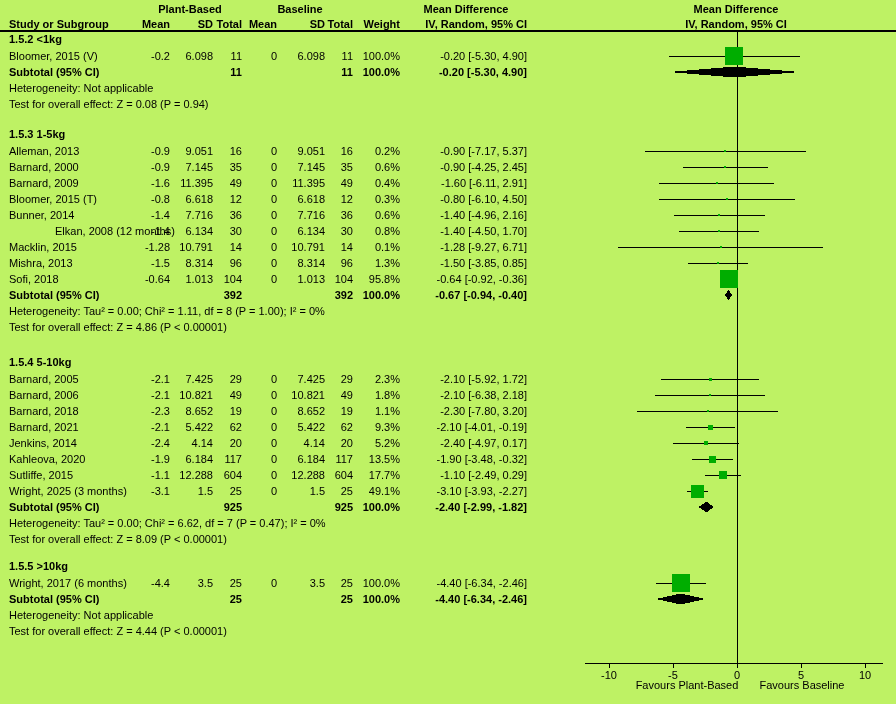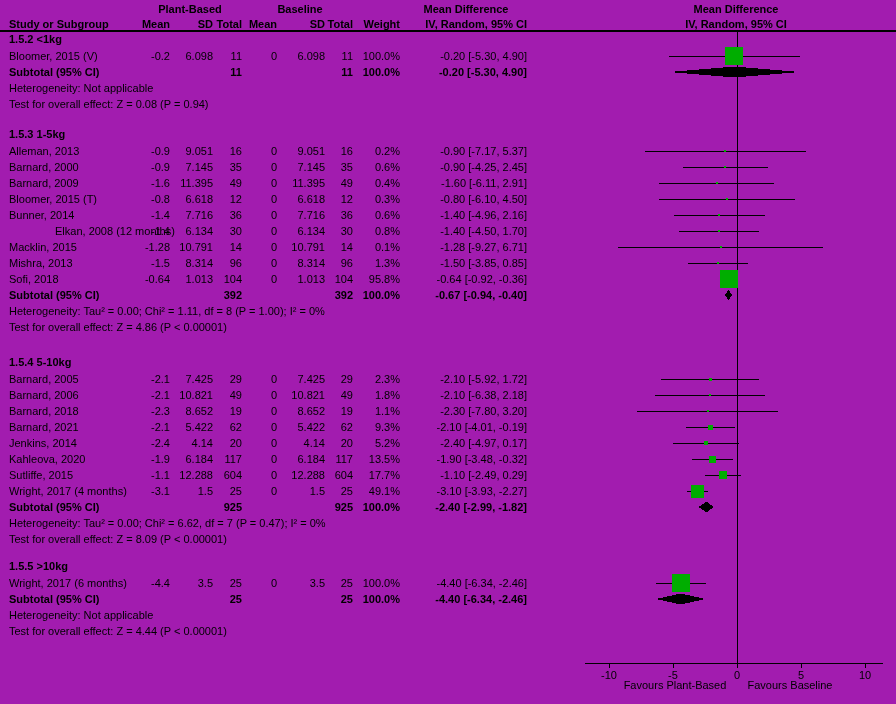--- a/index.html
+++ b/index.html
@@ -1,28 +1,28 @@
 <!DOCTYPE html>
 <html><head>
 <meta charset="utf-8">
 <style>
   html,body{margin:0;padding:0;background:#fff;}
   .fig{
-    position:relative;width:896px;height:704px;background:#a21caf;
+    position:relative;width:896px;height:704px;background:#bef264;
     font-family:"Liberation Sans",sans-serif;font-size:11px;color:#000;
     overflow:hidden;
   }
   .cell{position:absolute;white-space:nowrap;height:16px;line-height:16px;}
   .b{font-weight:700;}
   .ctr{transform:translateX(-50%);text-align:center;}
   .row{position:absolute;left:0;width:896px;height:16px;}
   #hdr-underline{position:absolute;left:0;top:30px;width:896px;height:2px;background:#000;}
   #plot-svg{position:absolute;left:0;top:0;}
   .ticklab{position:absolute;width:44px;margin-left:-22px;text-align:center;height:13px;line-height:13px;}
-  .favlab{position:absolute;height:13px;line-height:13px;transform:translateX(-50%);white-space:nowrap;}
+  .favlab{position:absolute;height:13px;line-height:13px;transform:translateX(-50%);white-space:nowrap;margin-left:12px;}
 </style>
 </head>
 <body>
 
 <div class="fig">
 
   <svg id="plot-svg" width="896" height="704" viewBox="0 0 896 704" shape-rendering="crispEdges">
       <line x1="737.5" y1="31" x2="737.5" y2="663" stroke="#000000" stroke-width="1"></line>
       <line x1="585" y1="663.5" x2="883" y2="663.5" stroke="#000000" stroke-width="1"></line>
       <line x1="609.5" y1="663" x2="609.5" y2="668" stroke="#000000" stroke-width="1"></line>
@@ -309,21 +309,21 @@
         <div class="cell" style="right: 726px; top: 0px;">-1.1</div>
         <div class="cell" style="right: 683px; top: 0px;">12.288</div>
         <div class="cell" style="right: 654px; top: 0px;">604</div>
         <div class="cell" style="right: 619px; top: 0px;">0</div>
         <div class="cell" style="right: 571px; top: 0px;">12.288</div>
         <div class="cell" style="right: 543px; top: 0px;">604</div>
         <div class="cell" style="right: 496px; top: 0px;">17.7%</div>
         <div class="cell" style="right: 369px; top: 0px;">-1.10 [-2.49, 0.29]</div>
       </div>
       <div class="row" style="top: 483px;">
-        <div class="cell" style="left: 9px; top: 0px;">Wright, 2017 (4 months)</div>
+        <div class="cell" style="left: 9px; top: 0px;">Wright, 2025 (3 months)</div>
         <div class="cell" style="right: 726px; top: 0px;">-3.1</div>
         <div class="cell" style="right: 683px; top: 0px;">1.5</div>
         <div class="cell" style="right: 654px; top: 0px;">25</div>
         <div class="cell" style="right: 619px; top: 0px;">0</div>
         <div class="cell" style="right: 571px; top: 0px;">1.5</div>
         <div class="cell" style="right: 543px; top: 0px;">25</div>
         <div class="cell" style="right: 496px; top: 0px;">49.1%</div>
         <div class="cell" style="right: 369px; top: 0px;">-3.10 [-3.93, -2.27]</div>
       </div>
       <div class="row" style="top: 499px;">

